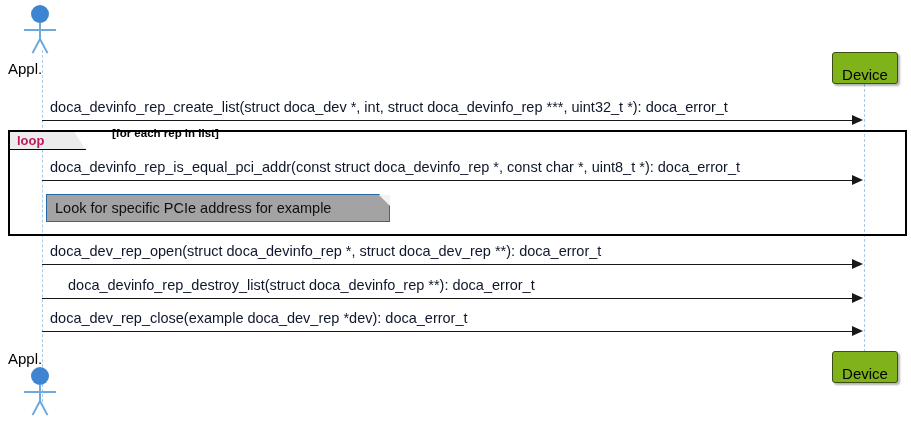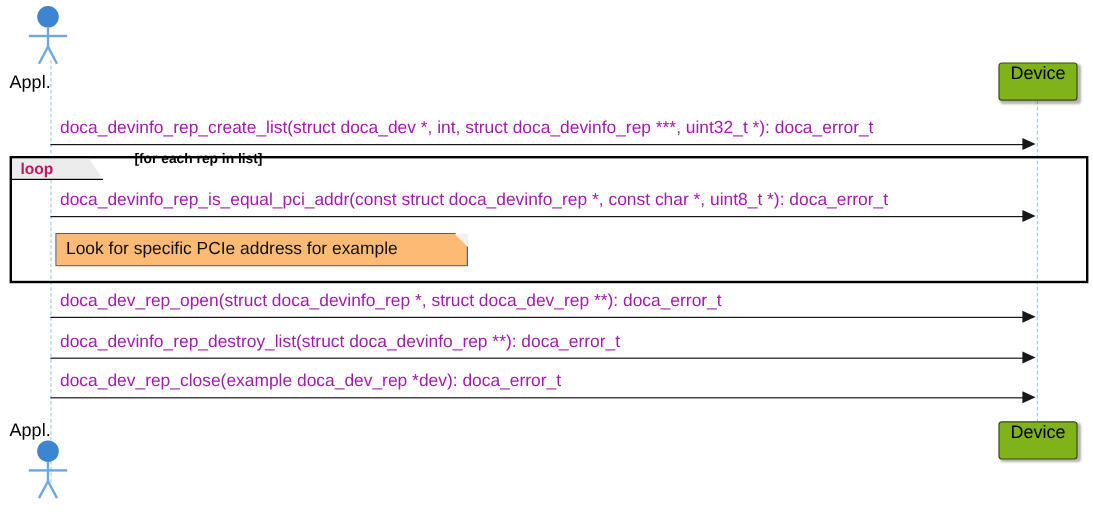--- a/index.html
+++ b/index.html
@@ -82,21 +82,21 @@
   }
 
   
   .participant-box {
     position: absolute;
     background: #80b219;
     border: 1px solid #3d4d14;
     border-radius: 3px;
     box-shadow: 2px 2px 2px rgba(0,0,0,0.30);
     display: flex;
-    align-items: flex-start;
+    align-items: flex-end;
     justify-content: center;
     font-size: 15px;
     color: #000000;
     white-space: nowrap;
   }
 
   
   .msg-line {
     position: absolute;
     height: 0;
@@ -106,21 +106,21 @@
     position: absolute;
     width: 0;
     height: 0;
     border-top: 5px solid transparent;
     border-bottom: 5px solid transparent;
     border-left: 11px solid #181818;
   }
   .msg-label {
     position: absolute;
     font-size: 14.5px;
-    color: #a21caf;
+    color: #0f172a;
     white-space: nowrap;
   }
 
   
   .fragment {
     position: absolute;
     border: 2px solid #000000;
     background: transparent;
   }
   .fragment-tab {
@@ -142,21 +142,21 @@
     position: absolute;
     font-size: 11.5px;
     font-weight: bold;
     color: #000000;
     white-space: nowrap;
   }
 
   
   .note {
     position: absolute;
-    background: #fdba74;
+    background: #a3a3a3;
     border: 1px solid #2b6aa8;
     box-shadow: 2px 2px 2px rgba(0,0,0,0.30);
     clip-path: polygon(0 0, calc(100% - 11px) 0, 100% 11px, 100% 100%, 0 100%);
     display: flex;
     align-items: center;
     padding-left: 8px;
     box-sizing: border-box;
   }
   .note-text {
     font-size: 14.5px;
@@ -208,21 +208,21 @@
 
   <div class="note" style="left:46px; top:194px; width:344px; height:28px;">
     <span class="note-text">Look for specific PCIe address for example</span>
   </div>
   <div class="note-fold" style="left:379px; top:195px;"></div>
 
   <div class="msg-label" style="left:50px; top:243px;text-align:right;">doca_dev_rep_open(struct doca_devinfo_rep *, struct doca_dev_rep **): doca_error_t</div>
   <div class="msg-line" style="left:42px; top:264px; width:818px;"></div>
   <div class="msg-arrow" style="left:852px; top:259px;"></div>
 
-  <div class="msg-label" style="left:50px; top:277px;">doca_devinfo_rep_destroy_list(struct doca_devinfo_rep **): doca_error_t</div>
+  <div class="msg-label" style="left:68px; top:277px;">doca_devinfo_rep_destroy_list(struct doca_devinfo_rep **): doca_error_t</div>
   <div class="msg-line" style="left:42px; top:298px; width:818px;"></div>
   <div class="msg-arrow" style="left:852px; top:293px;"></div>
 
   <div class="msg-label" style="left:50px; top:310px;">doca_dev_rep_close(example doca_dev_rep *dev): doca_error_t</div>
   <div class="msg-line" style="left:42px; top:331px; width:818px;"></div>
   <div class="msg-arrow" style="left:852px; top:326px;"></div>
 
   <div class="actor-label" style="left:8px; top:350px; width:68px;">Appl.</div>
   <div class="actor" style="left:20px; top:367px;">
     <div class="actor-head"></div>

